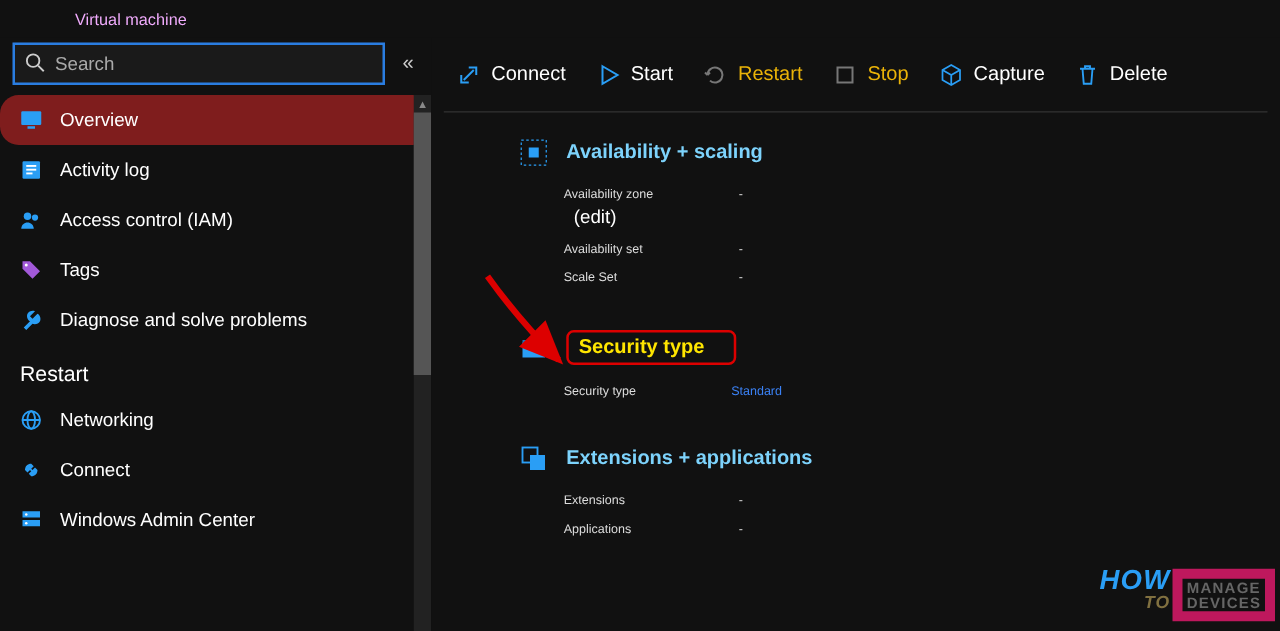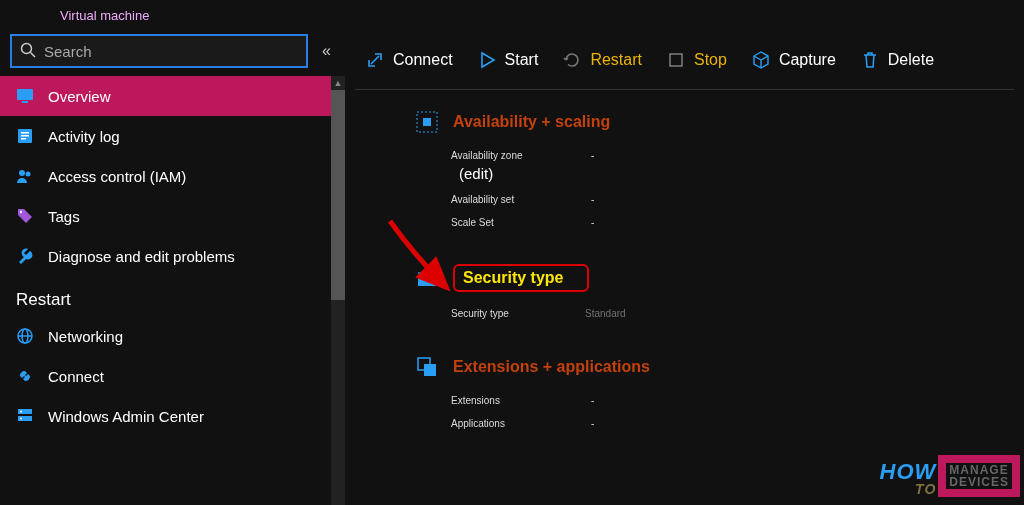--- a/index.html
+++ b/index.html
@@ -73,21 +73,21 @@
     .nav-item {
       display: flex;
       align-items: center;
       height: 40px;
       padding: 0 16px;
       gap: 14px;
       cursor: pointer;
       font-size: 15px;
       color: #fff;
     }
-    .nav-item.selected { background: #be185d; }
+    .nav-item.selected { background: #7f1d1d; border-radius: 15px; }
     .nav-item .nav-icon {
       width: 18px;
       height: 18px;
       display: flex;
       align-items: center;
       justify-content: center;
     }
     .section-header {
       padding: 14px 16px 6px 16px;
       font-size: 17px;
@@ -145,21 +145,21 @@
     .section {
       margin-bottom: 30px;
     }
     .section-title-row {
       display: flex;
       align-items: center;
       gap: 14px;
       margin-bottom: 10px;
     }
     .section-title {
-      color: #c2410c;
+      color: #7dd3fc;
       font-size: 16px;
       font-weight: 600;
     }
     .section-title.highlighted {
       color: #ffe600;
       border: 2px solid #d00;
       border-radius: 6px;
       padding: 3px 24px 3px 8px;
       background: #111;
     }
@@ -174,21 +174,21 @@
       display: flex;
       align-items: center;
       padding: 6px 0;
       font-size: 10px;
     }
     .kv-key {
       width: 170px;
       color: #ddd;
       padding-left: 36px;
     }
-    .kv-val { color: #737373; }
+    .kv-val { color: #3b82f6; }
     .kv-val.dash { color: #ddd; padding-left: 6px; }
     .edit-link {
       display: block;
       color: #ffffff;
       font-size: 15px;
       padding-left: 44px;
       margin-top: -2px;
       margin-bottom: 6px;
       cursor: pointer;
     }
@@ -196,21 +196,21 @@
       position: absolute;
       left: 40px;
       top: 186px;
       pointer-events: none;
     }
     .watermark {
       position: absolute;
       right: 4px;
       bottom: 8px;
       display: flex;
-      align-items: flex-end;
+      align-items: flex-start;
       gap: 2px;
       color: #666;
       font-weight: bold;
       font-size: 12px;
       letter-spacing: 1px;
     }
     .watermark .how {
       color: #2a9ef5;
       font-size: 22px;
       font-style: italic;
@@ -281,21 +281,21 @@
             </svg>
         </span>
         <span>Tags</span>
       </div>
       <div class="nav-item">
         <span class="nav-icon">
           <svg width="18" height="18" viewBox="0 0 18 18">
               <path d="M14 4l-4 4-2-2 4-4c-2-1-5 0-6 2s0 5 2 6l-5 5 2 2 5-5c2 1 5 0 6-2s0-5-2-6z" fill="#2a9ef5"></path>
             </svg>
         </span>
-        <span>Diagnose and edit problems</span>
+        <span>Diagnose and solve problems</span>
       </div>
 
       <div class="section-header">Restart</div>
 
       <div class="nav-item">
         <span class="nav-icon">
           <svg width="18" height="18" viewBox="0 0 18 18">
               <circle cx="9" cy="9" r="7" fill="none" stroke="#2a9ef5" stroke-width="1.5"></circle>
               <ellipse cx="9" cy="9" rx="3" ry="7" fill="none" stroke="#2a9ef5" stroke-width="1.5"></ellipse>
               <line x1="2" y1="9" x2="16" y2="9" stroke="#2a9ef5" stroke-width="1.5"></line>

